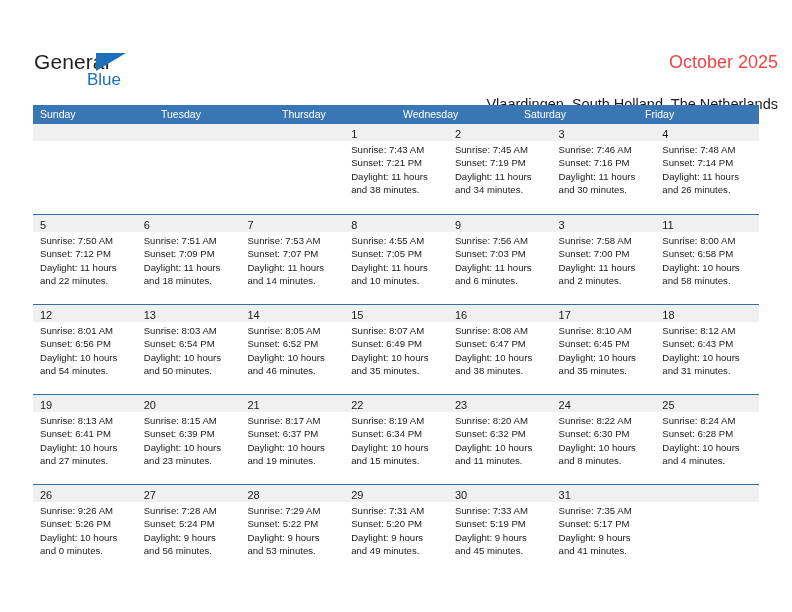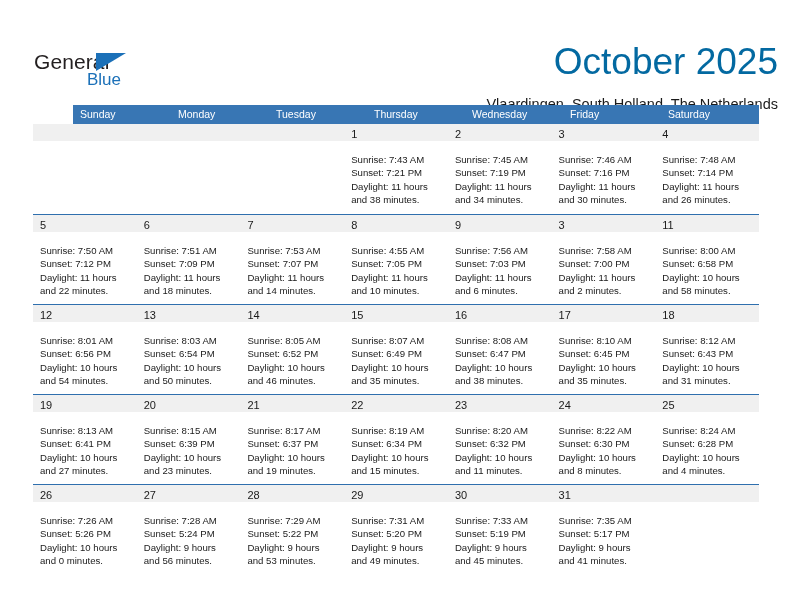--- a/index.html
+++ b/index.html
@@ -64,22 +64,22 @@
     font-family: "Liberation Sans", sans-serif;
   }
 
   .title-block {
     position: absolute;
     right: 34px;
     top: 30px;
     text-align: right;
   }
   .cal-title {
-    font-size: 37px;
-    color: #0369a1;
+    font-size: 18px;
+    color: #ef4444;
     line-height: 32px;
     white-space: nowrap;
   }
   .cal-subtitle {
     font-size: 14.5px;
     color: #1a1a1a;
     line-height: 20px;
     margin-top: 16px;
     white-space: nowrap;
   }
@@ -88,21 +88,20 @@
   .calendar {
     position: absolute;
     left: 33px;
     top: 105px;
     width: 726px;
   }
   .dow-row {
     display: flex;
     background: #3876b4;
     height: 19px;
-    margin-left: 40px;
   }
   .dow {
     flex: 1 1 0;
     min-width: 0;
     color: #ffffff;
     font-size: 10.5px;
     line-height: 19px;
     padding-left: 7px;
     box-sizing: border-box;
     white-space: nowrap;
@@ -132,21 +131,21 @@
   }
   .cell.empty .cell-datebar {
     background: #f0f0f0;
   }
   .daynum {
     font-size: 11px;
     line-height: 17px;
     color: #1a1a1a;
   }
   .cell-body {
-    padding: 12px 5px 0 7px;
+    padding: 2px 5px 0 7px;
     box-sizing: border-box;
   }
   .cell-line {
     font-size: 9.6px;
     line-height: 13.4px;
     color: #1a1a1a;
     white-space: nowrap;
   }
 </style>
 </head>
@@ -162,26 +161,25 @@
     </div>
     <div class="title-block">
       <div class="cal-title">October 2025</div>
       <div class="cal-subtitle">Vlaardingen, South Holland, The Netherlands</div>
     </div>
   </div>
 
   <div class="calendar">
     <div class="dow-row" id="dow-row">
         <div class="dow">Sunday</div>
-        <div class="dow">Monday</div>
         <div class="dow">Tuesday</div>
         <div class="dow">Thursday</div>
         <div class="dow">Wednesday</div>
+        <div class="dow">Saturday</div>
         <div class="dow">Friday</div>
-        <div class="dow">Saturday</div>
       </div>
     <div id="weeks-container">
         <div class="week">
           <div class="cell empty">
             <div class="cell-datebar"><span class="daynum"></span></div>
             <div class="cell-body"></div>
           </div>
           <div class="cell empty">
             <div class="cell-datebar"><span class="daynum"></span></div>
             <div class="cell-body"></div>
@@ -419,21 +417,21 @@
               <div class="cell-line">Sunset: 6:28 PM</div>
               <div class="cell-line">Daylight: 10 hours</div>
               <div class="cell-line">and 4 minutes.</div>
             </div>
           </div>
         </div>
         <div class="week">
           <div class="cell">
             <div class="cell-datebar"><span class="daynum">26</span></div>
             <div class="cell-body">
-              <div class="cell-line">Sunrise: 7:26 AM</div>
+              <div class="cell-line">Sunrise: 9:26 AM</div>
               <div class="cell-line">Sunset: 5:26 PM</div>
               <div class="cell-line">Daylight: 10 hours</div>
               <div class="cell-line">and 0 minutes.</div>
             </div>
           </div>
           <div class="cell">
             <div class="cell-datebar"><span class="daynum">27</span></div>
             <div class="cell-body">
               <div class="cell-line">Sunrise: 7:28 AM</div>
               <div class="cell-line">Sunset: 5:24 PM</div>

